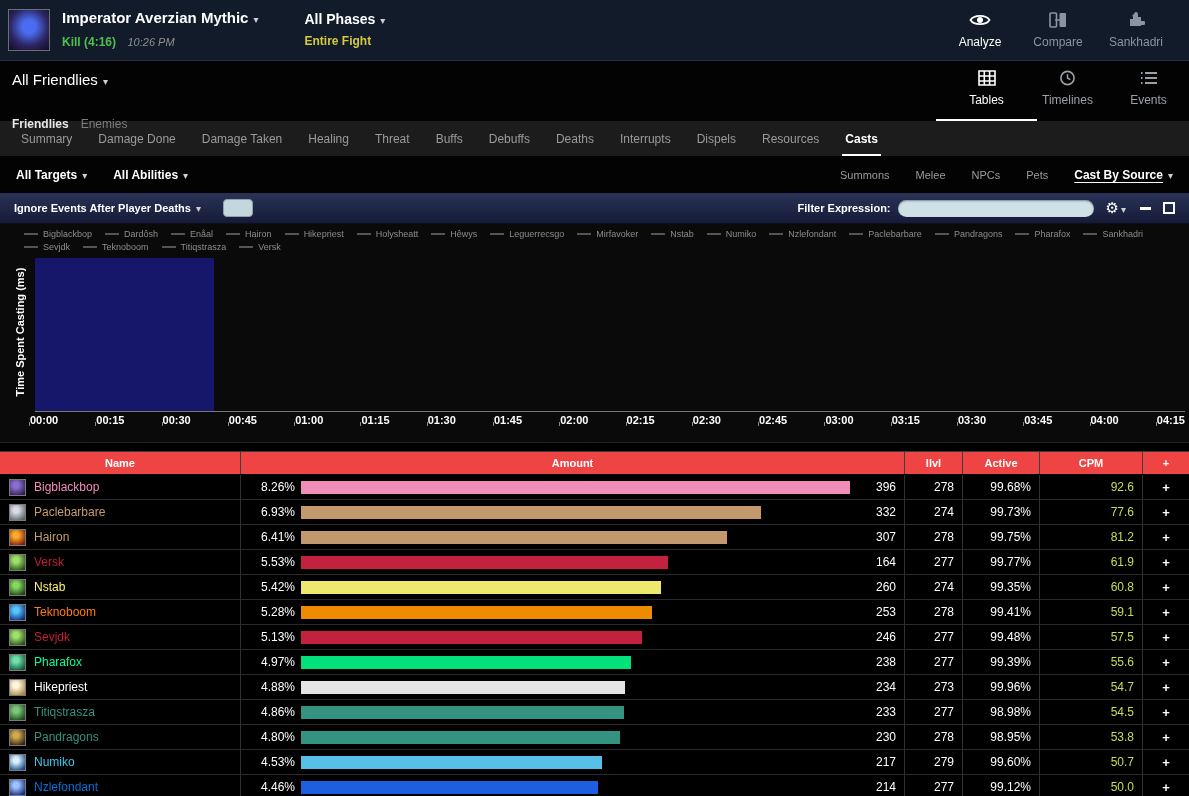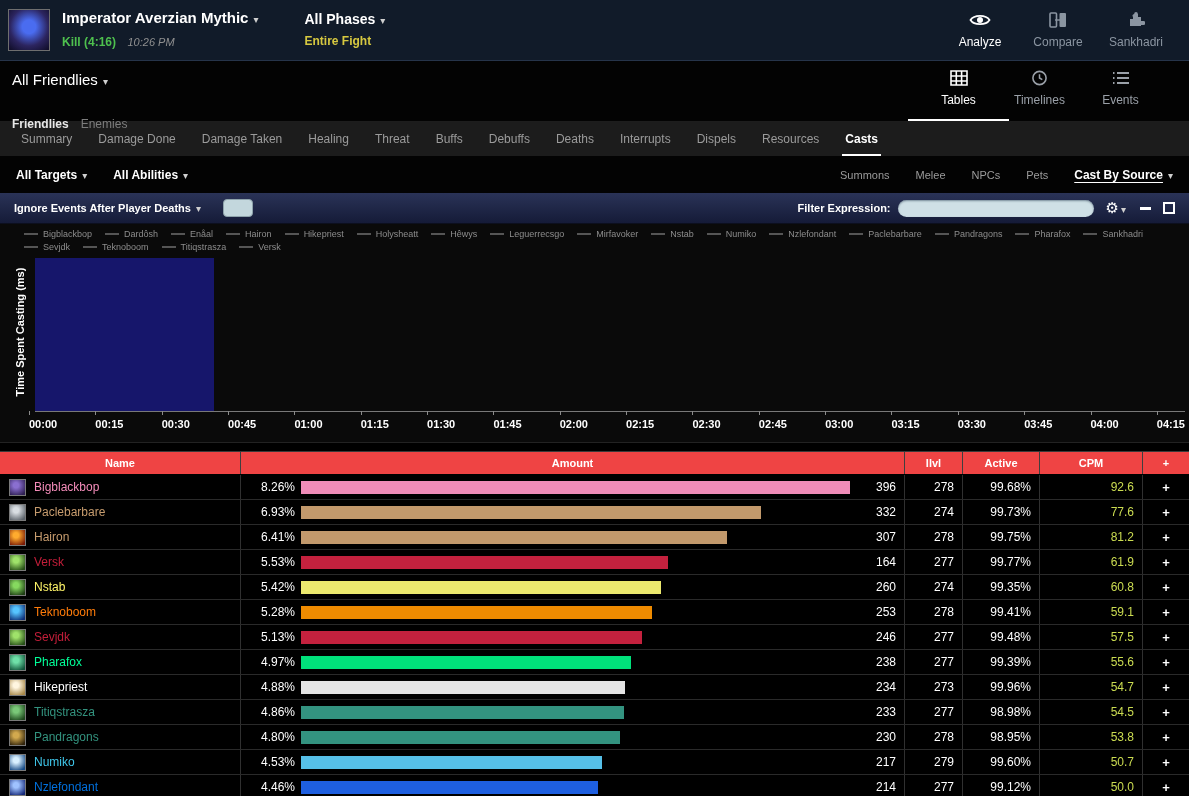--- a/index.html
+++ b/index.html
@@ -29,21 +29,21 @@
 
   
   .subheader { position:relative; display:flex; height:62px; background:#030303;
     border-top:1px solid #26344a; border-bottom:1px solid #1d1d1d; }
   .sub-left { padding:10px 0 0 12px; }
   .sub-title { color:#fff; font-size:15px; }
   .sub-tabs { margin-top:25px; }
   .sub-tab { font-size:12px; margin-right:12px; cursor:pointer; }
   .sub-tab.active { color:#e8e8e8; font-weight:bold; }
   .sub-tab.inactive { color:#7d7d7d; }
-  .views { margin-left:auto; display:flex; padding-right:28px; }
+  .views { margin-left:auto; display:flex; padding-right:0; }
   .view-item { position:relative; width:81px; text-align:center; cursor:pointer; color:#9aa0a8; padding-top:9px; }
   .view-item .nv-icon { display:block; height:20px; }
   .view-item .nv-label { font-size:12px; margin-top:3px; }
   .view-item.active { color:#fff; }
   .view-item.active::after { content:""; position:absolute; left:-10px; right:-10px; bottom:0; height:2px; background:#fff; }
 
   
   .menu-tabs { display:flex; height:34px; background:#1c1c1c; align-items:stretch; padding-left:8px; }
   .menu-tab { position:relative; display:flex; align-items:center; padding:0 13px; font-size:12px; color:#9b9b9b; cursor:pointer; }
   .menu-tab.active { color:#fff; font-weight:bold; }
@@ -78,21 +78,21 @@
   .legend-dash { width:14px; height:2px; background:#555; margin-right:5px; }
   .legend-name { color:#8d8d8d; font-size:9px; }
 
   
   .chart { position:relative; height:188px; background:#0a0a0a; }
   .ylabel { position:absolute; left:-60px; top:72px; width:160px; text-align:center;
     transform:rotate(-90deg); color:#fff; font-size:11px; font-weight:bold; }
   .sel-rect { position:absolute; left:35px; top:4px; width:179px; height:153px; background:#16166b; }
   .axis-line { position:absolute; left:35px; right:4px; top:157px; border-top:1px solid #787878; }
   .xticks { position:absolute; left:29px; right:4px; top:157px; display:flex; justify-content:space-between; }
-  .xtick { display:flex; flex-direction:column; align-items:flex-start; }
+  .xtick { display:flex; flex-direction:row; align-items:flex-end; }
   .xtick .tickmark { width:1px; height:4px; background:#8a8a8a; }
   .xtick .tlabel { margin-top:3px; color:#fff; font-size:11px; font-weight:bold; }
 
   
   .dtable { margin-top:8px; border-top:1px solid #3a3a3a; }
   .thead { display:flex; height:23px; background:#ef4444; border-bottom:1px solid #000; }
   .th { display:flex; align-items:center; justify-content:center; color:#fff; font-size:11px; font-weight:bold;
     border-right:1px solid #3f3f3f; }
   .th:last-child { border-right:none; }
   .c-name { width:241px; } .c-amount { width:664px; } .c-ilvl { width:58px; }

